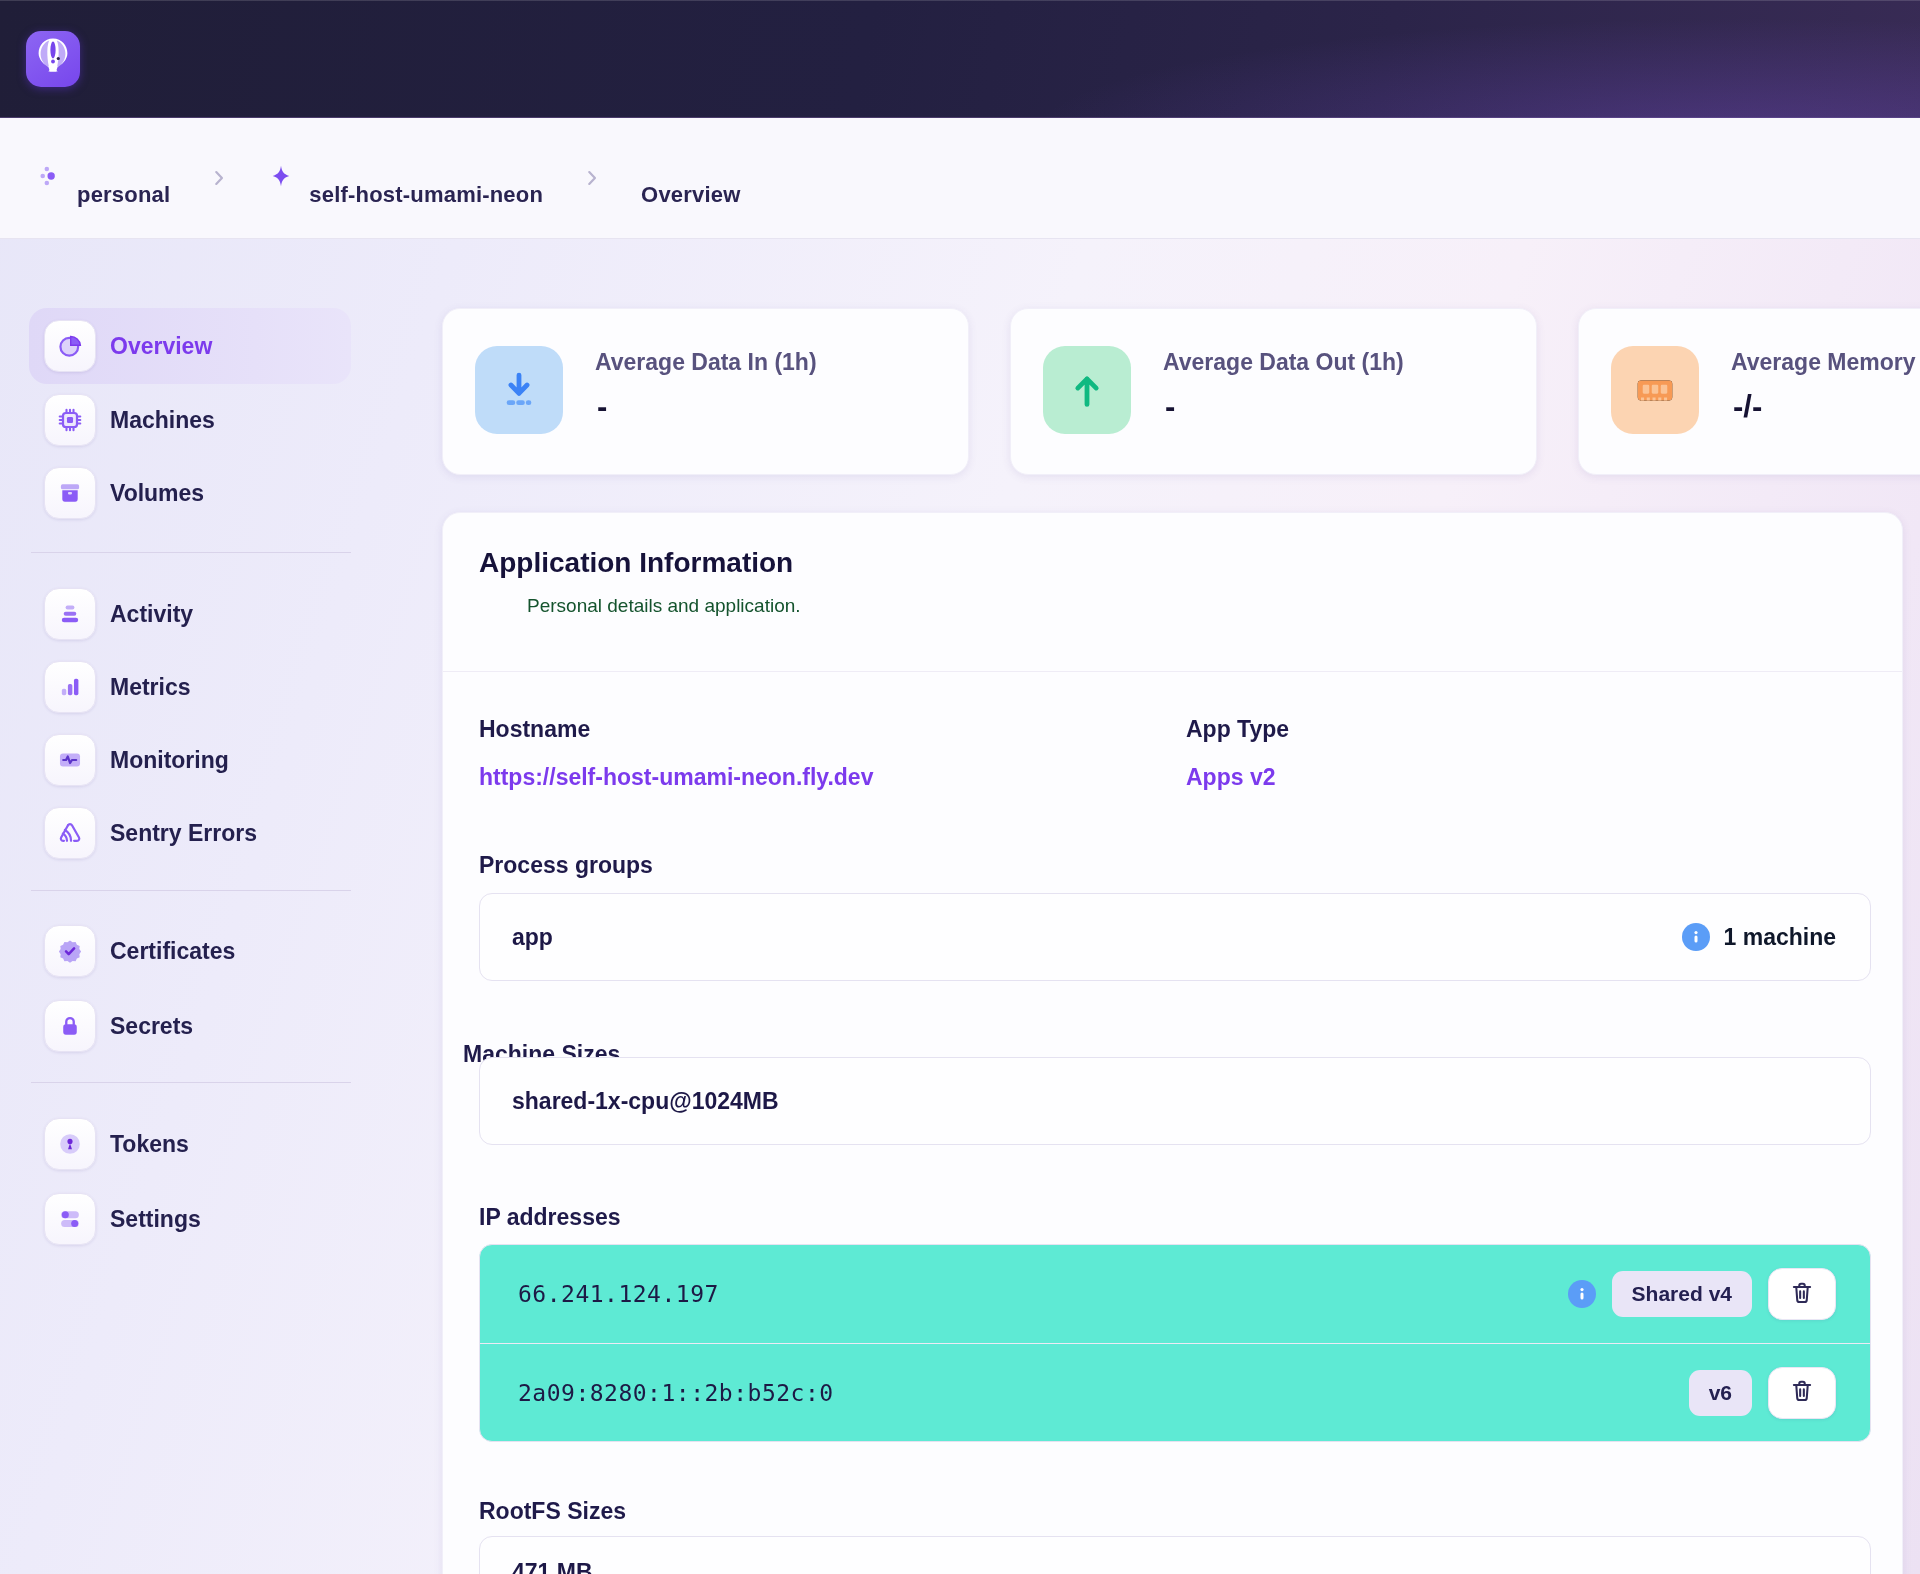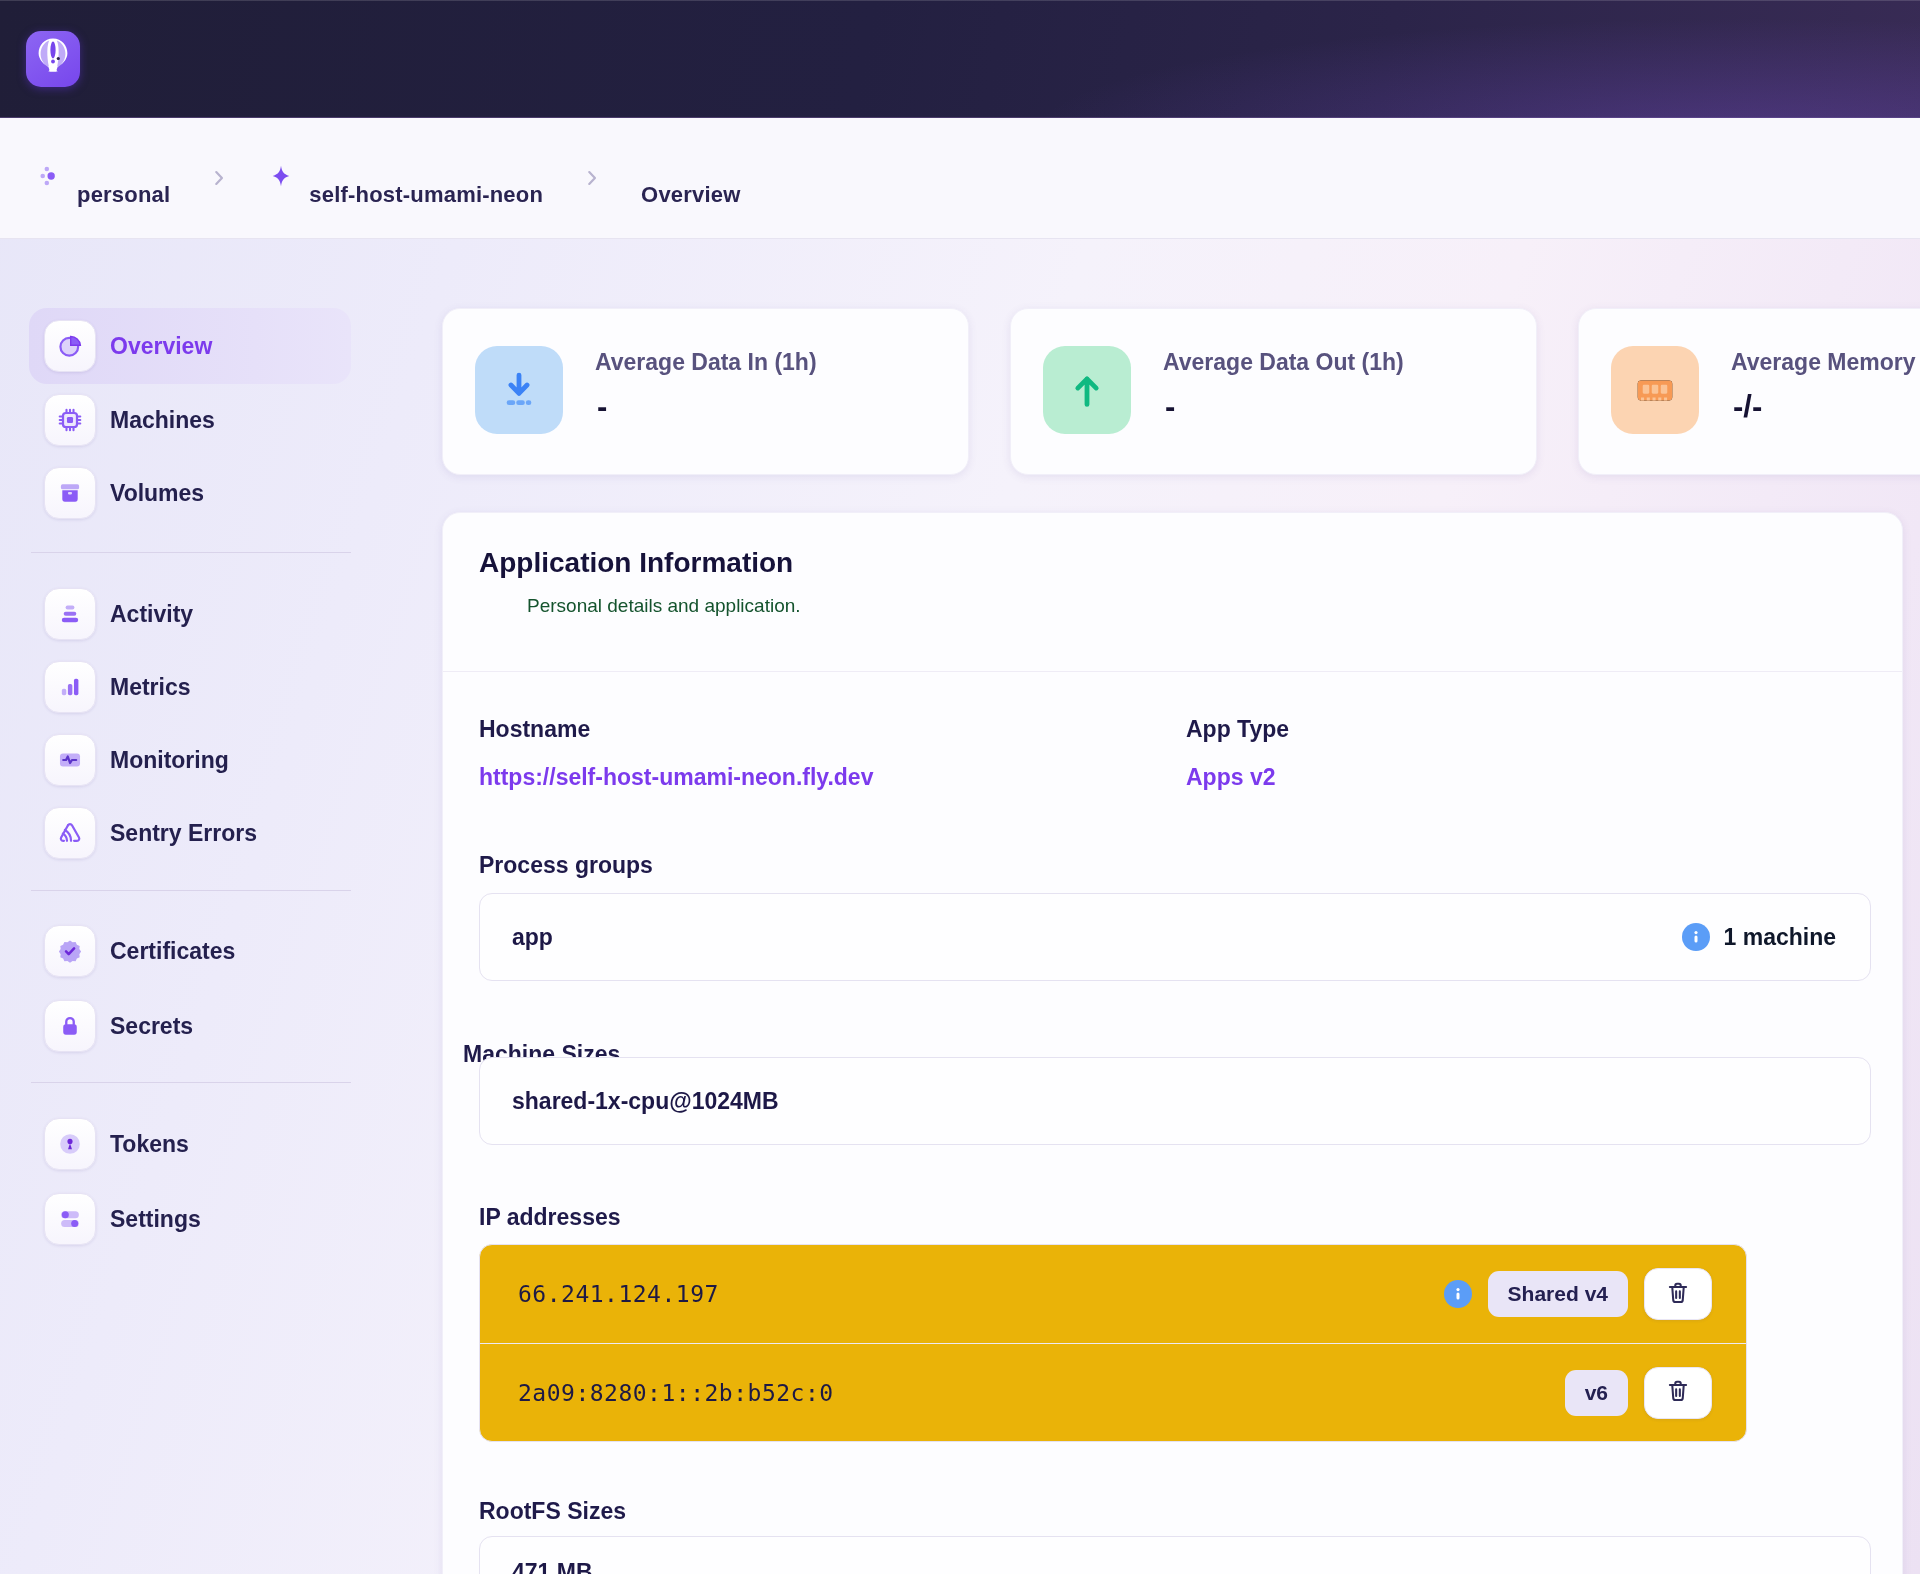--- a/index.html
+++ b/index.html
@@ -95,22 +95,22 @@
   .value-box{
     position:absolute; left:36px; width:1392px; height:88px;
     background:#fefeff; border:1px solid #e5e2f1; border-radius:13px;
     display:flex; align-items:center; padding:0 34px 0 32px;
     font-size:23px; color:#1d1847; font-weight:600;
   }
   .box-right{ margin-left:auto; display:flex; align-items:center; gap:14px; }
   .machines-text{ font-size:23px; font-weight:600; color:#0f172a; }
 
   #ip-box{
-    position:absolute; left:36px; top:731px; width:1268px;
-    background:#eab308; border:1px solid #e5e2f1; border-radius:13px;
+    position:absolute; left:36px; top:731px; width:1392px;
+    background:#5eead4; border:1px solid #e5e2f1; border-radius:13px;
   }
   .ip-row{ display:flex; align-items:center; height:98px; padding:0 34px 0 38px; }
   .ip-row + .ip-row{ border-top:1px solid #edeaf5; }
   .mono{ font-family:"DejaVu Sans Mono", monospace; font-size:23px; color:#1d1945; font-weight:400; letter-spacing:.5px; }
   .ip-right{ margin-left:auto; display:flex; align-items:center; gap:16px; }
   .badge-pill{
     height:46px; padding:0 20px; border-radius:11px; background:#e9e5f7;
     display:flex; align-items:center; font-size:21px; font-weight:700; color:#242051;
   }
   .trash-btn{

